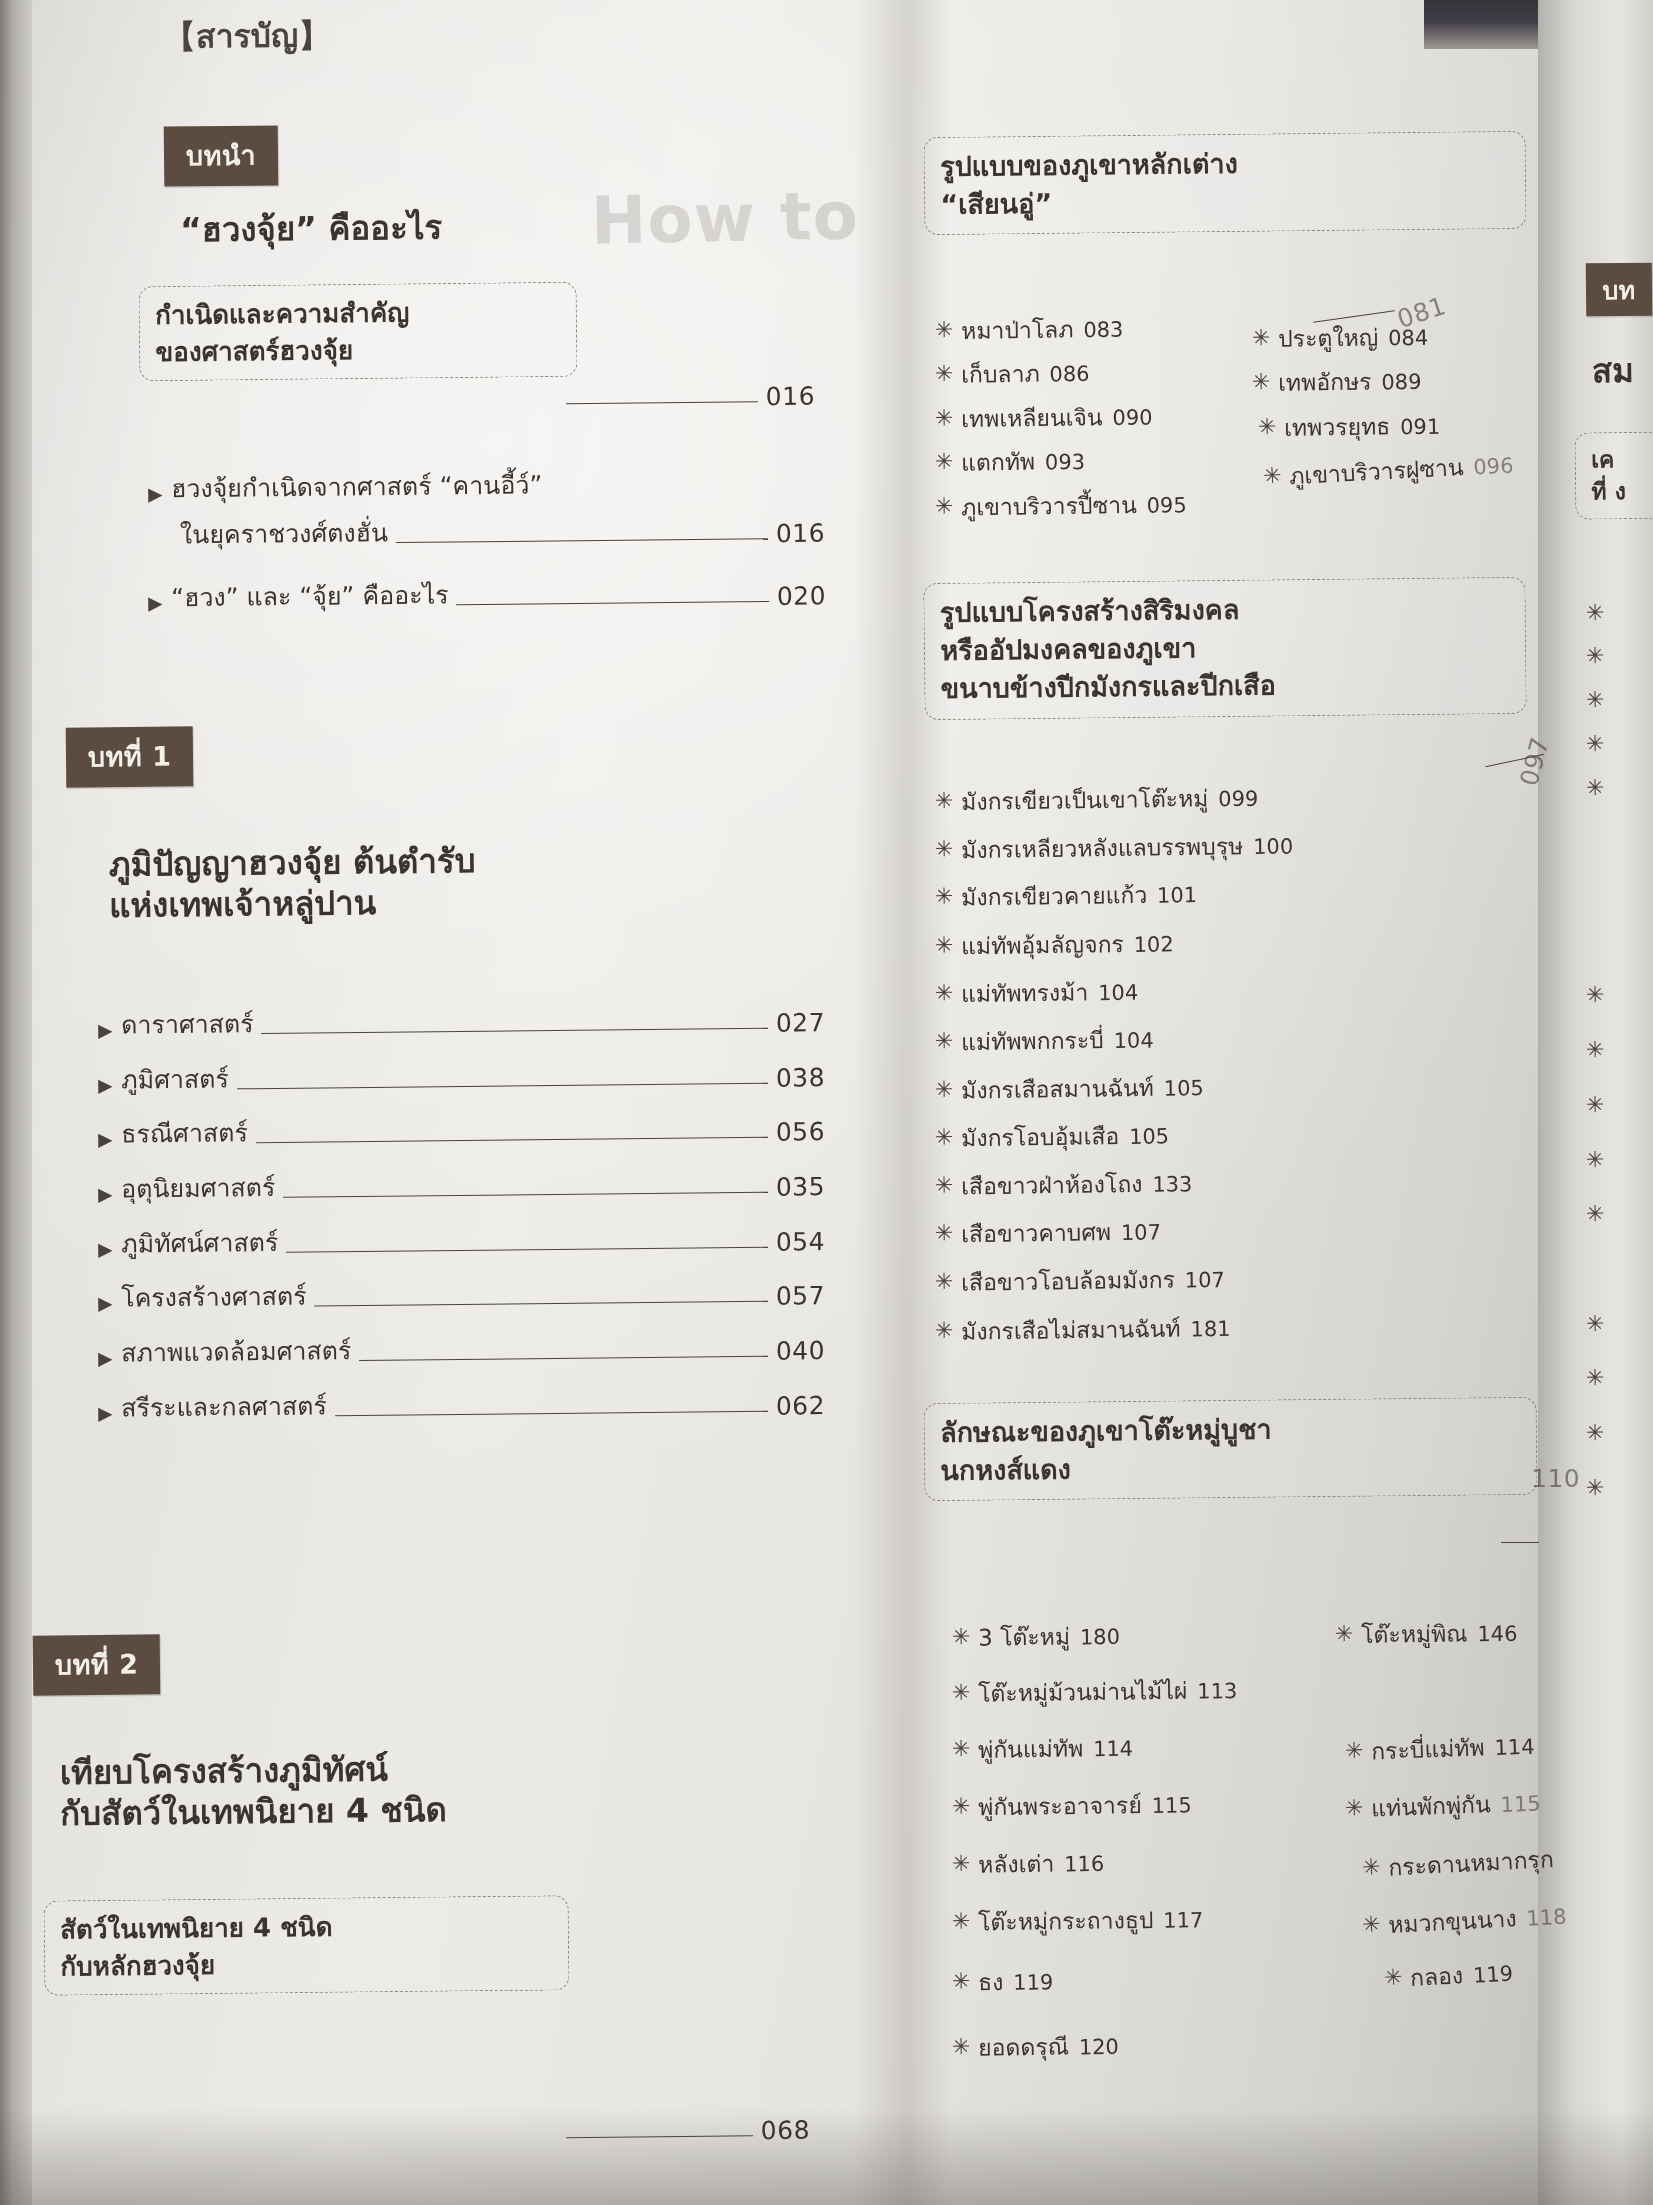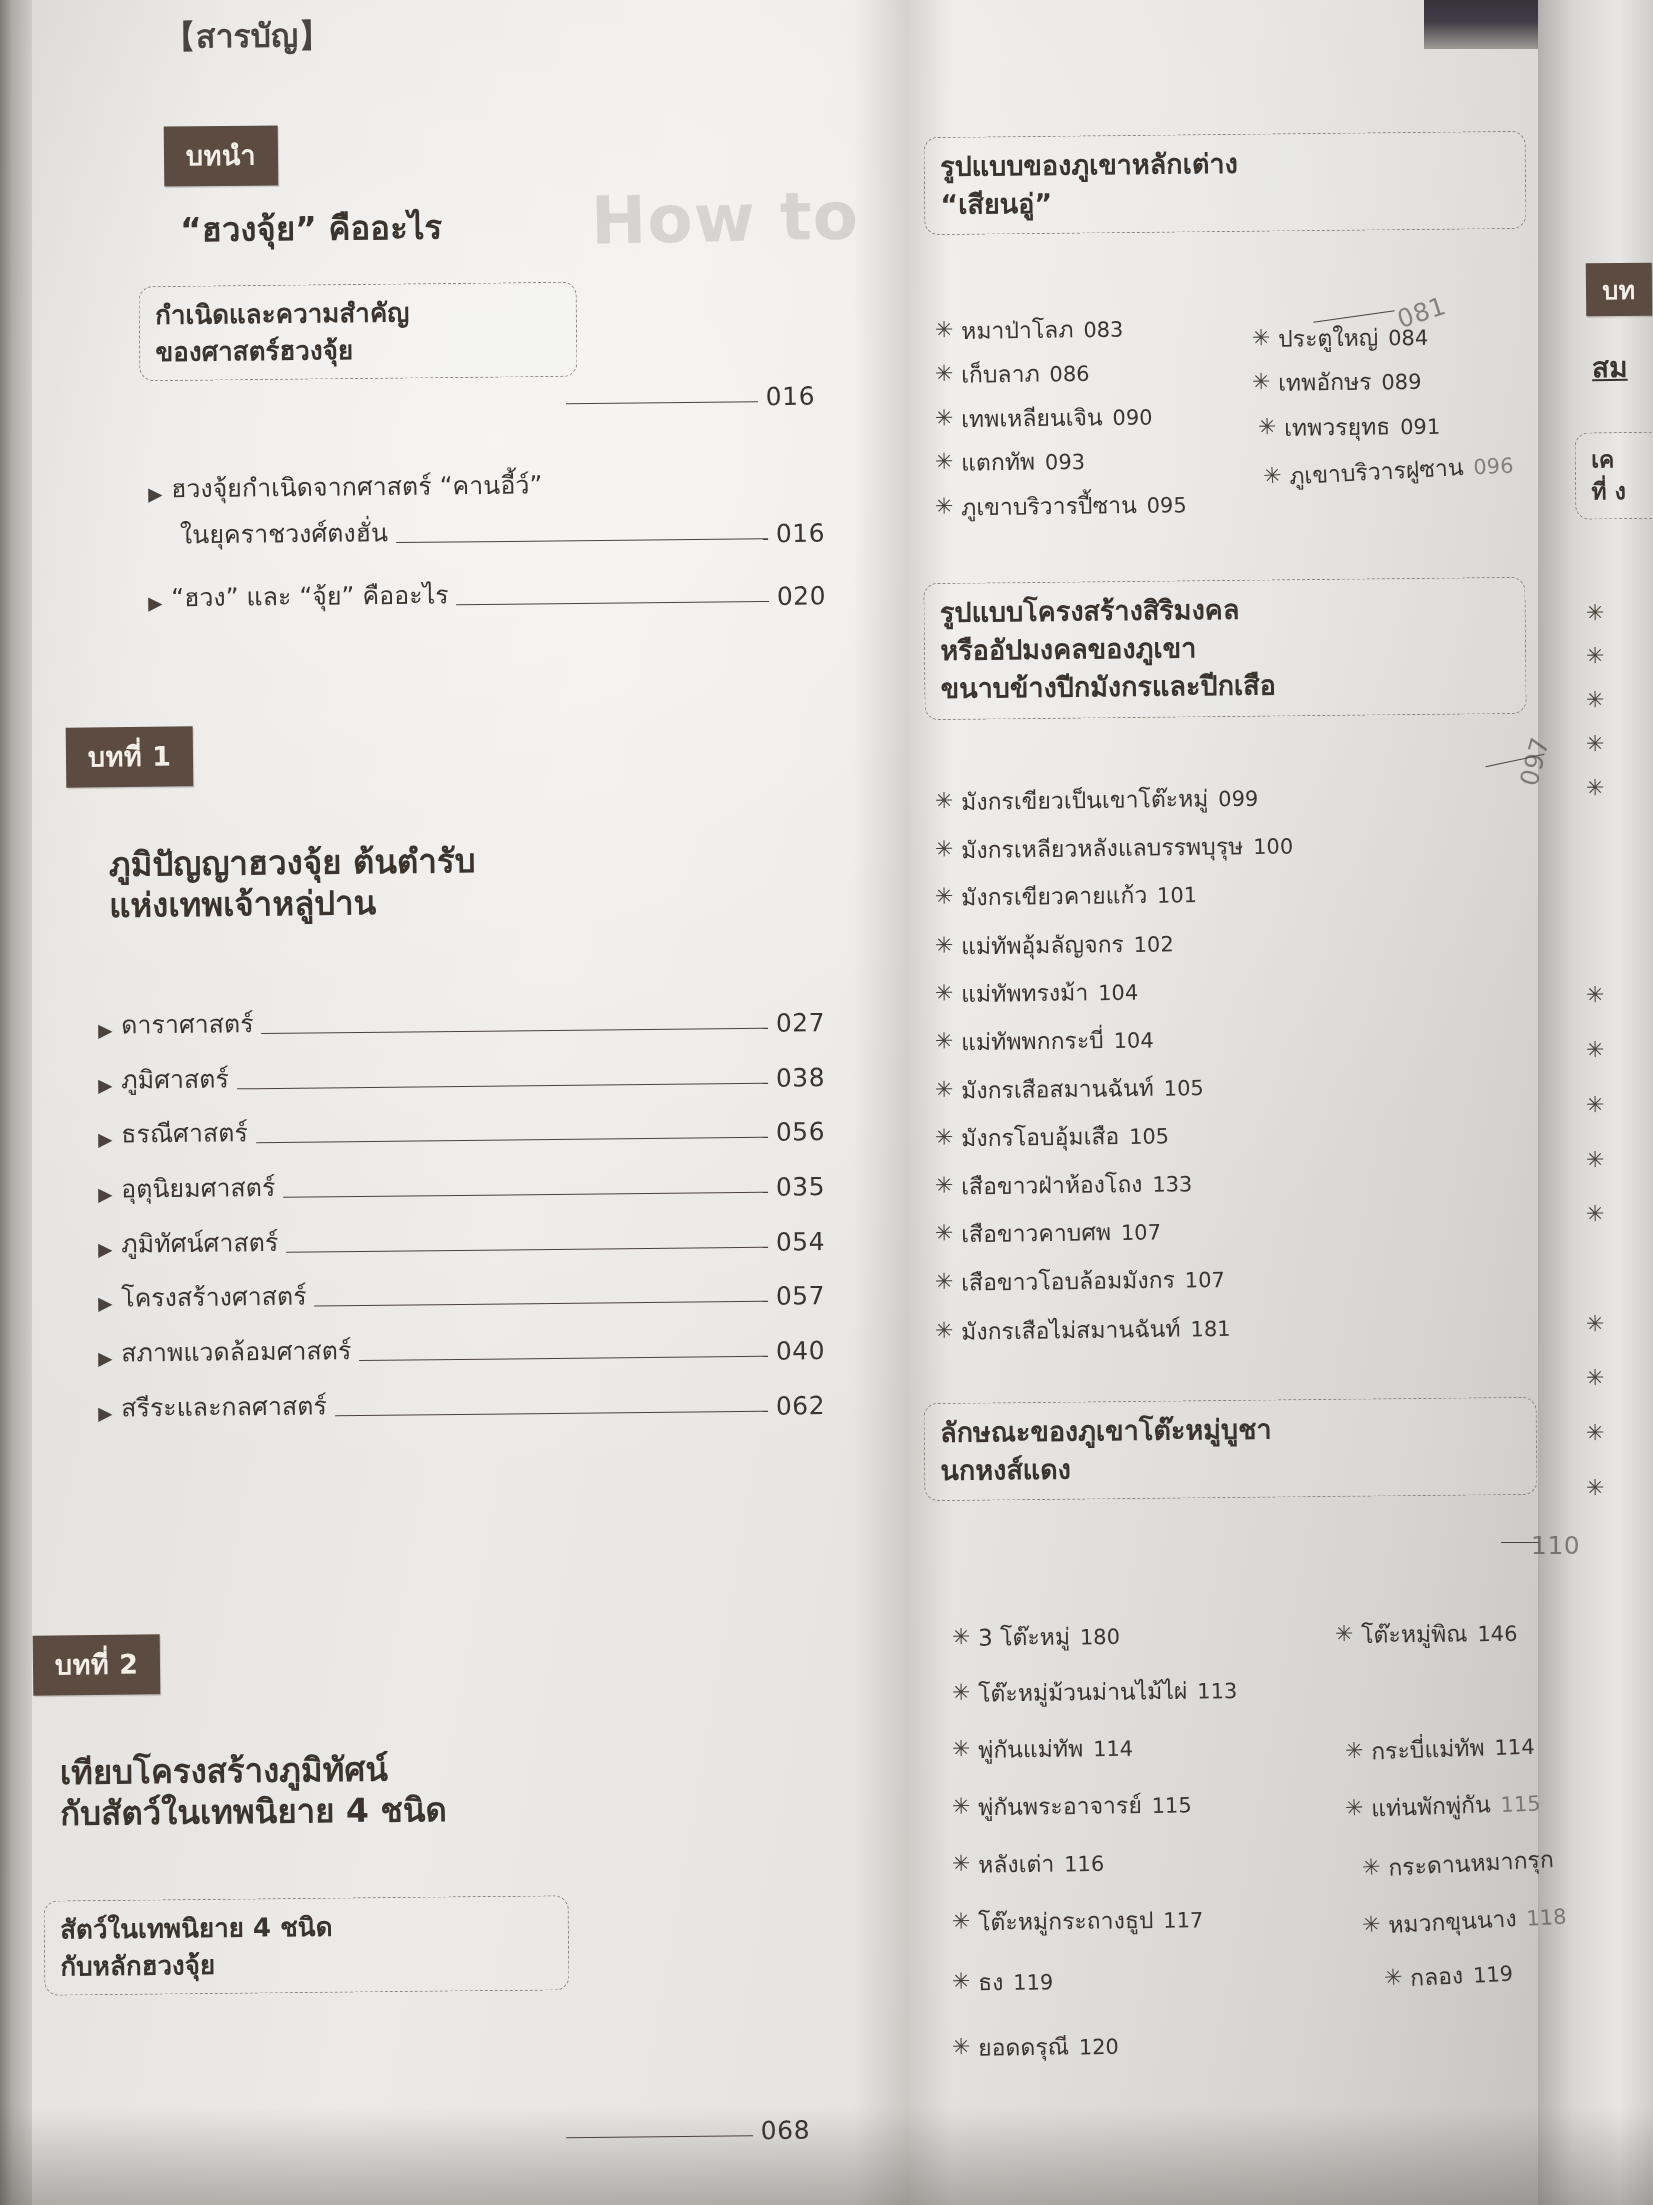--- a/index.html
+++ b/index.html
@@ -351,21 +351,21 @@
     <span class="num">107</span>
   </div>
   <div class="item" style="left:935px;top:1312px;">
     <span class="star">✳</span>
     <span>มังกรเสือไม่สมานฉันท์</span>
     <span class="num">181</span>
   </div>
 
   <div class="dashbox" style="left:924px;top:1400px;width:580px;white-space:pre-line;font-size:27px;">ลักษณะของภูเขาโต๊ะหมู่บูชา
 นกหงส์แดง</div>
-  <div class="pg fade" style="position:absolute;left:1531px;top:1531px;">110</div>
+  <div class="pg fade" style="position:absolute;left:1531px;top:1464px;">110</div>
   <div style="position:absolute;left:1501px;top:1542px;width:38px;height:0;border-top:1.6px solid #4a423c;"></div>
 
   <div class="item" style="left:952px;top:1619px;">
     <span class="star">✳</span>
     <span>3 โต๊ะหมู่</span>
     <span class="num">180</span>
   </div>
   <div class="item" style="left:952px;top:1674px;">
     <span class="star">✳</span>
     <span>โต๊ะหมู่ม้วนม่านไม้ไผ่</span>
@@ -426,21 +426,21 @@
     <span>หมวกขุนนาง</span>
     <span class="num fade">118</span>
   </div>
   <div class="item" style="left:1384px;top:1958px;transform:rotate(-3deg);">
     <span class="star">✳</span>
     <span>กลอง</span>
     <span class="num">119</span>
   </div>
 
   <div class="chip" style="left:1586px;top:263px;padding:6.6px 16.4px;font-size:25px;">บท</div>
-  <div class="h-title" style="left:1592px;top:350px;font-size:28px;text-decoration:underline;">สม</div>
+  <div class="h-title" style="left:1592px;top:350px;font-size:33px;">สม</div>
   <div class="dashbox" style="left:1575px;top:432px;width:98px;white-space:pre-line;font-size:23px;">เค
 ที่ ง</div>
   <div class="item" style="left:1586px;top:602px;">
       <span class="star">✳</span>
     </div>
   <div class="item" style="left:1586px;top:645px;">
       <span class="star">✳</span>
     </div>
   <div class="item" style="left:1586px;top:689px;">
       <span class="star">✳</span>

